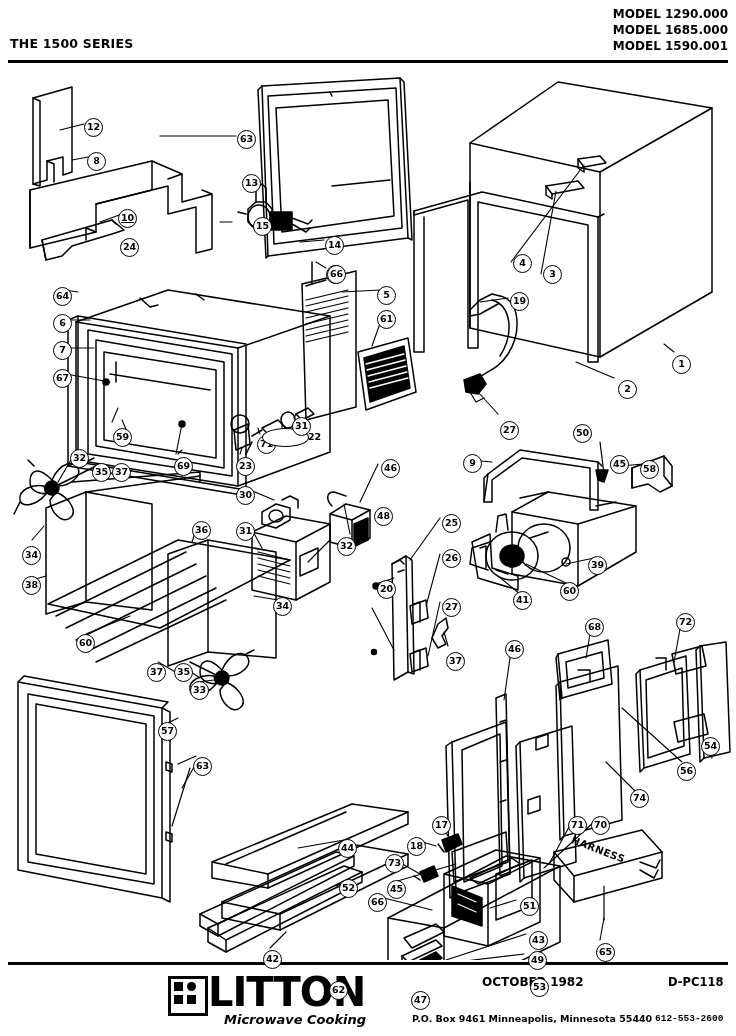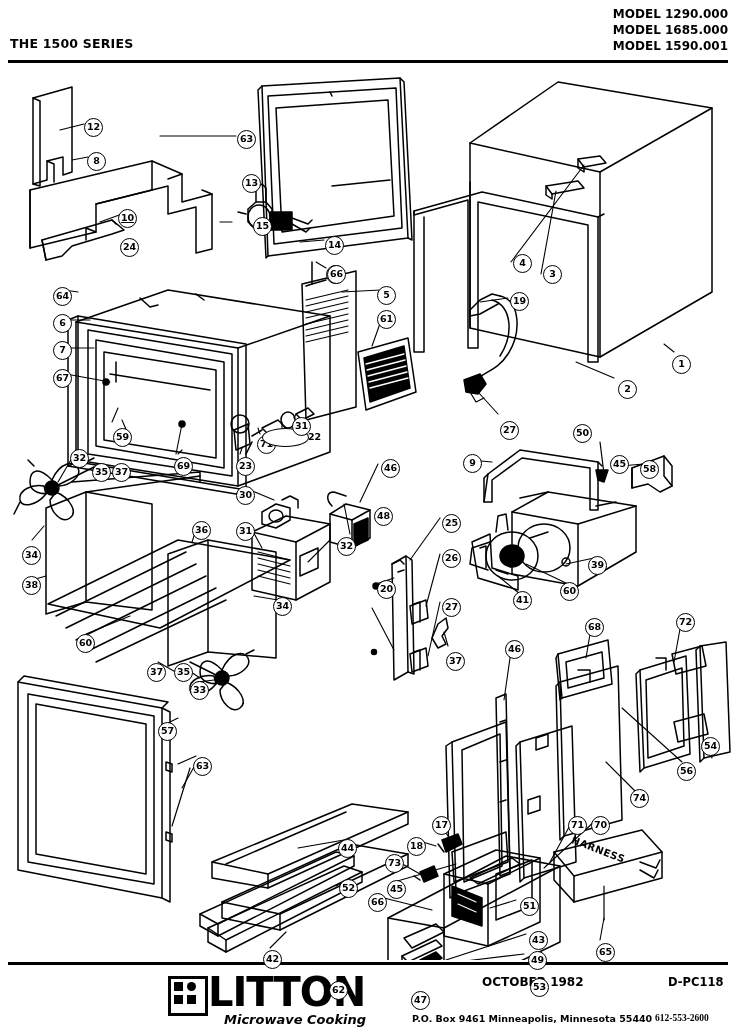--- a/index.html
+++ b/index.html
@@ -34,21 +34,21 @@
           font-family:"DejaVu Sans",sans-serif;letter-spacing:-1px;line-height:44px;}
   .logo-sub{position:absolute;left:56px;top:40px;font-size:13px;font-weight:bold;
           font-style:italic;font-family:"DejaVu Sans",sans-serif;}
   .f-date{position:absolute;left:482px;top:975px;font-size:12px;font-weight:bold;
           font-family:"DejaVu Sans",sans-serif;}
   .f-code{position:absolute;left:668px;top:975px;font-size:11.5px;font-weight:bold;
           font-family:"DejaVu Sans",sans-serif;}
   .f-addr{position:absolute;left:412px;top:1013px;font-size:9.5px;font-weight:bold;
           font-family:"DejaVu Sans",sans-serif;}
   .f-phone{position:absolute;left:655px;top:1013px;font-size:9.5px;font-weight:bold;
-          font-family:Liberation Serif, serif;}
+          font-family:Liberation Mono, monospace;}
 
   
   .diagram{position:absolute;left:0;top:62px;width:736px;height:898px;}
   svg.art{position:absolute;left:0;top:0;width:736px;height:898px;}
 
   
   .callout{position:absolute;width:19px;height:19px;border:1.7px solid #000;
            border-radius:50%;background:#fff;font-size:9.5px;font-weight:bold;
            line-height:16px;text-align:center;font-family:"DejaVu Sans",sans-serif;
            box-sizing:border-box;z-index:5;}

